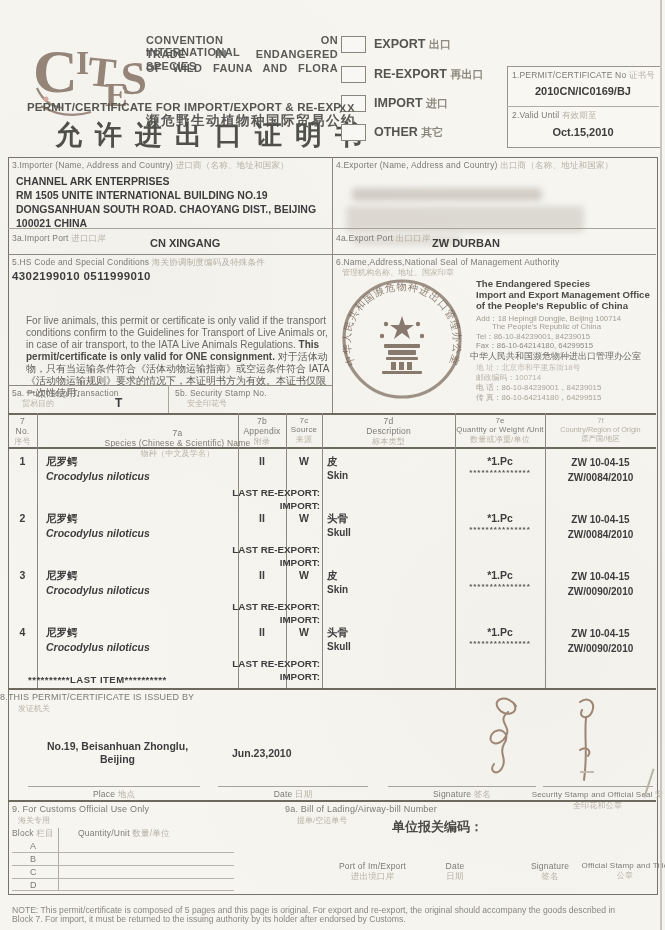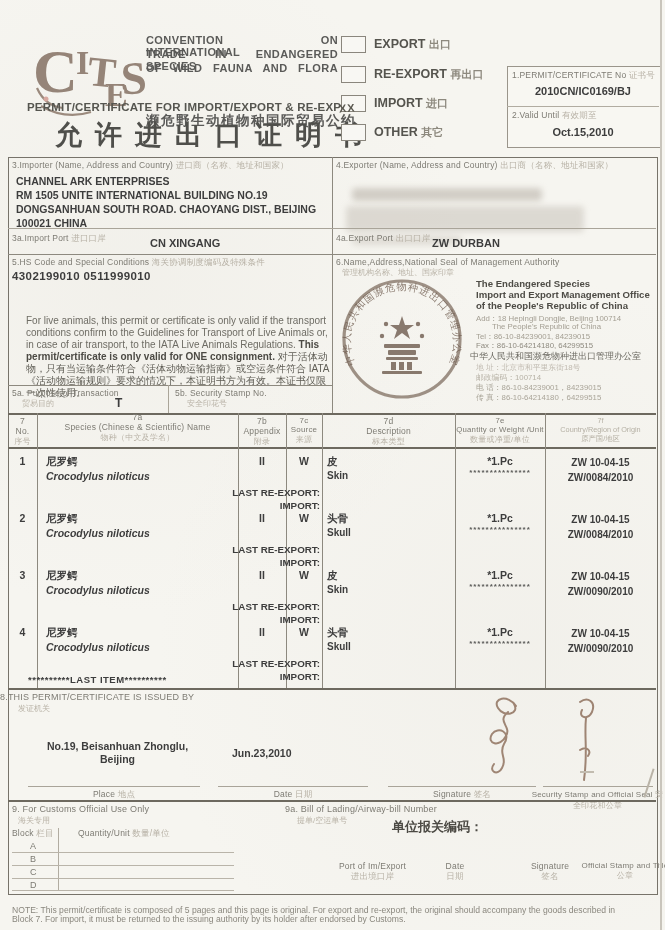--- a/index.html
+++ b/index.html
@@ -146,21 +146,21 @@
   <div class="vl" style="left:286px;top:413px;height:275px;"></div>
   <div class="vl" style="left:322px;top:413px;height:275px;"></div>
   <div class="vl" style="left:455px;top:413px;height:275px;"></div>
   <div class="vl" style="left:545px;top:413px;height:275px;"></div>
 
   <div class="abs ctr lab" style="left:8px;top:416px;width:29px;">
       <div>7</div>
       <div>No.</div>
       <div class="labcn">序号</div>
     </div>
-  <div class="abs ctr lab" style="left:37px;top:412px;width:201px;">
+  <div class="abs ctr lab" style="left:37px;top:428px;width:201px;padding-left:40px;">
       <div>7a</div>
       <div>Species (Chinese &amp; Scientific) Name</div>
       <div class="labcn">物种（中文及学名）</div>
     </div>
   <div class="abs ctr lab" style="left:238px;top:416px;width:48px;">
       <div>7b</div>
       <div>Appendix</div>
       <div class="labcn">附录</div>
     </div>
   <div class="abs ctr lab" style="left:286px;top:416px;width:36px;font-size:8px;">

